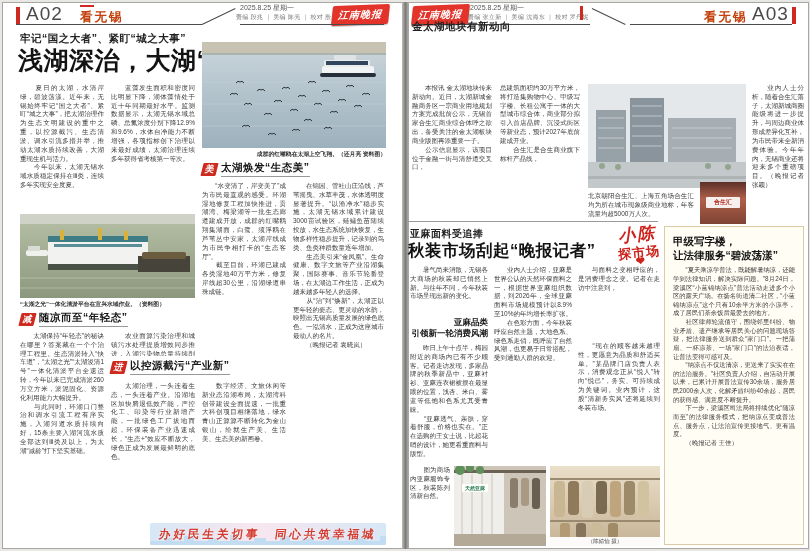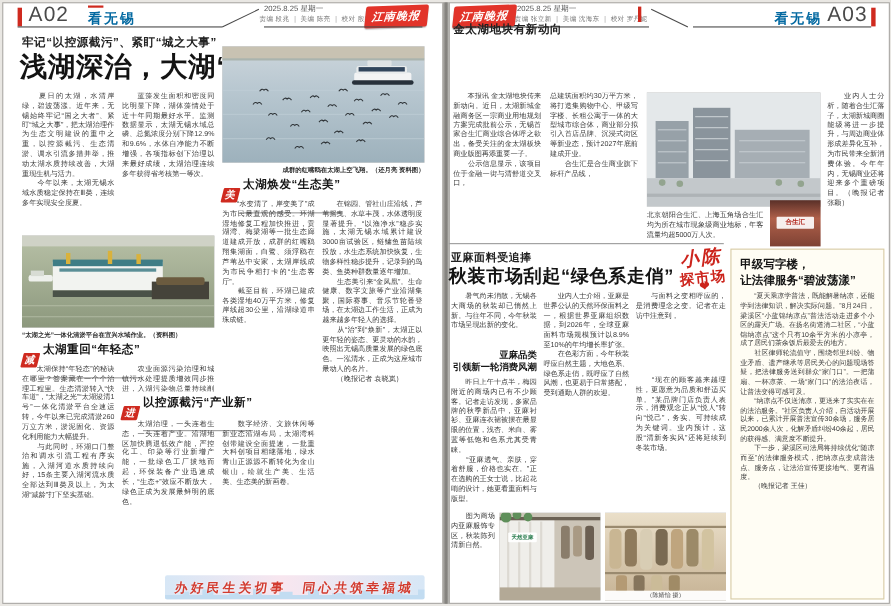--- a/index.html
+++ b/index.html
@@ -2,35 +2,35 @@
 <html><head>
 <meta charset="utf-8">
 <style>
   html,body{margin:0;padding:0;}
   body{font-family:"Liberation Sans",sans-serif;background:#d9d7d3;}
   #canvas{position:relative;width:810px;height:551px;background:#e9e7e3;overflow:hidden;}
   .page{position:absolute;top:2px;width:401px;height:547px;background:#fff;border:1px solid #a8a6a2;box-sizing:border-box;}
   #gutter{position:absolute;top:2px;left:402px;width:7px;height:547px;background:linear-gradient(90deg,#bdbbb7,#7d7b77,#bdbbb7);}
   .redtick{position:absolute;background:#cf2a1f;}
   .pageno{position:absolute;font-size:19px;color:#4a4a4a;letter-spacing:1px;font-weight:500;}
-  .secname{position:absolute;font-size:12.5px;font-weight:900;color:#0369a1;letter-spacing:2px;}
+  .secname{position:absolute;font-size:12.5px;font-weight:900;color:#c2410c;letter-spacing:2px;}
   .dateline{position:absolute;font-size:7px;color:#555;}
   .credits{position:absolute;font-size:6px;color:#777;letter-spacing:.3px;}
   .masthead{position:absolute;background:#e2342a;color:#fff;font-size:10px;font-weight:700;font-style:italic;
     padding:3px 7px 3px 6px;transform:rotate(-2deg) skewX(-8deg);letter-spacing:1px;border-radius:2px;box-shadow:0 1px 1px rgba(0,0,0,.25);}
   .rule{position:absolute;height:1px;background:#4a4a4a;}
   .diag{position:absolute;height:1px;background:#4a4a4a;transform-origin:left center;}
   .kicker{position:absolute;font-size:10.5px;font-weight:700;color:#222;letter-spacing:.5px;}
   .headline{position:absolute;font-weight:900;color:#131313;letter-spacing:.5px;white-space:nowrap;}
   .tb{position:absolute;font-size:6.5px;line-height:1.36;color:#3b3b3b;text-align:justify;white-space:pre-wrap;overflow:hidden;}
   .cap{position:absolute;font-size:5.8px;color:#2e2e2e;font-weight:600;}
   .sechead{position:absolute;display:flex;align-items:center;gap:4px;}
   .sec-badge{display:inline-block;width:15px;height:13px;background:#cf2a1f;color:#fff;font-size:9px;font-weight:900;
     text-align:center;line-height:13px;transform:skewX(-14deg);border-radius:1px;}
-  .sec-title{font-size:10.5px;font-weight:900;color:#151515;letter-spacing:.5px;border-bottom:1px solid #999;padding-bottom:18px;}
+  .sec-title{font-size:10.5px;font-weight:900;color:#151515;letter-spacing:.5px;border-bottom:1px solid #999;padding-bottom:1px;}
   .photo{position:absolute;overflow:hidden;background:#ccc;}
   .subhead{position:absolute;font-size:8.5px;font-weight:700;color:#161616;text-align:right;white-space:pre-line;line-height:1.3;}
   .lawbox{position:absolute;background:#fffdf4;border:1px solid #d8cba6;box-sizing:border-box;padding:7px 8px;}
   .lawh{font-size:10.5px;font-weight:900;color:#141414;line-height:1.35;}
   .lawbody{font-size:6.3px;line-height:1.37;color:#3b3b3b;text-align:justify;white-space:pre-wrap;margin-top:4px;}
   .banner{position:absolute;display:flex;align-items:center;justify-content:center;
     background:linear-gradient(90deg,#d7e7f6,#f8e6ef 45%,#d7e7f6);border-radius:2px;overflow:hidden;}
   .banner svg{position:absolute;bottom:0;left:0;}
   .banner span{position:relative;color:#d23b2f;font-size:11.5px;font-weight:900;letter-spacing:3px;transform:skewX(-8deg);
     text-shadow:0 0 2px rgba(255,255,255,.9);}
@@ -58,21 +58,21 @@
   <div class="pageno" style="left:26px;top:3px;">A02</div>
   <div class="redtick" style="left:80px;top:5px;width:14px;height:2px;"></div>
   <div class="secname" style="left:80px;top:9px;">看无锡</div>
   <div class="dateline" style="left:240px;top:3px;">2025.8.25  星期一</div>
   <div class="credits" style="left:236px;top:13px;">责编 段兆 ｜ 美编 陈亮 ｜ 校对 殷斐</div>
   <div class="masthead" style="left:332px;top:5px;">江南晚报</div>
   <div class="rule" style="left:16px;top:24px;width:186px;"></div>
   <div class="diag" style="left:202px;top:23.5px;width:37px;transform:rotate(-25.6deg);"></div>
   <div class="rule" style="left:240px;top:24px;width:144px;"></div>
 
-  <div class="kicker" style="left:20px;top:32px;">牢记“以控源截污”、紧盯“城之大事”</div>
+  <div class="kicker" style="left:20px;top:32px;">牢记“国之大者”、紧盯“城之大事”</div>
   <div class="headline" style="left:18px;top:44px;font-size:25px;">浅湖深治，大湖“焕新”</div>
 
   <div class="photo" style="left:202px;top:42px;width:184px;height:106px;">
     <svg width="184" height="106">
       <defs>
         <linearGradient id="lg1" x1="0" y1="0" x2="0" y2="1">
           <stop offset="0" stop-color="#cdd6dc"></stop>
             <stop offset=".35" stop-color="#b9c8d1"></stop>
             <stop offset="1" stop-color="#9db1bc"></stop>
         </linearGradient>
@@ -157,21 +157,21 @@
       <g opacity=".45" stroke="#d6dcc9" stroke-width="1">
         <line x1="0" y1="64" x2="175" y2="64"></line>
           <line x1="0" y1="74" x2="175" y2="74"></line>
       </g>
     </svg>
   </div>
   <div class="cap" style="left:20px;top:300px;width:175px;">“太湖之光”一体化清淤平台在宜兴水域作业。（资料图）</div>
 
   <div class="sechead" style="left:20px;top:311px;">
     <span class="sec-badge">减</span>
-    <span class="sec-title">太湖重回“年轻态”</span>
+    <span class="sec-title">随凉而至“年轻态”</span>
   </div>
 
   <div class="tb" style="left:20px;top:332px;width:84px;height:186px;">　　太湖保持“年轻态”的秘诀在哪里？答案藏在一个个治理工程里。生态清淤转入“快车道”，“太湖之光”“太湖浚清1号”一体化清淤平台全速运转，今年以来已完成清淤260万立方米，淤泥固化、资源化利用能力大幅提升。
 　　与此同时，环湖口门整治和调水引流工程有序实施，入湖河道水质持续向好，15条主要入湖河流水质全部达到Ⅲ类及以上，为太湖“减龄”打下坚实基础。</div>
   <div class="tb" style="left:111px;top:332px;width:84px;height:24px;">　　农业面源污染治理和城镇污水处理提质增效同步推进，入湖污染物总量持续削减。</div>
 
   <div class="sechead" style="left:111px;top:359px;">
     <span class="sec-badge">进</span>
     <span class="sec-title">以控源截污“产业新”</span>
   </div>
@@ -244,21 +244,21 @@
 
   <div class="photo" style="left:700px;top:182px;width:46px;height:42px;background:linear-gradient(#5a3028,#b0604a 40%,#7e4234);">
     <span class="insetlabel">合生汇</span>
   </div>
 
   <div class="tb" style="left:752px;top:84px;width:52px;height:136px;">　　业内人士分析，随着合生汇落子，太湖新城商圈能级将进一步提升，与周边商业体形成差异化互补，为市民带来全新消费体验。今年年内，无锡商业还将迎来多个重磅项目。（晚报记者 张颖）</div>
 
   <div class="rule" style="left:408px;top:221px;width:250px;background:#9a9a9a;"></div>
 
   <div class="kicker" style="left:410px;top:227px;font-size:10px;">亚麻面料受追捧</div>
-  <div class="headline" style="left:408px;top:240px;font-size:16.5px;">秋装市场刮起“绿色系走俏”</div>
+  <div class="headline" style="left:408px;top:240px;font-size:16.5px;">秋装市场刮起“晚报记者”</div>
 
   <div class="xclogo" style="left:612px;top:226px;width:52px;">
     <span class="l1">小陈</span>
     <span class="l2">探市场</span>
     <span class="heart">❤</span>
   </div>
 
   <div class="tb" style="left:410px;top:266px;width:78px;height:48px;">　　暑气尚未消散，无锡各大商场的秋装却已悄然上新。与往年不同，今年秋装市场呈现出新的变化。</div>
   <div class="subhead" style="left:410px;top:317px;width:78px;">亚麻品类
 引领新一轮消费风潮</div>

